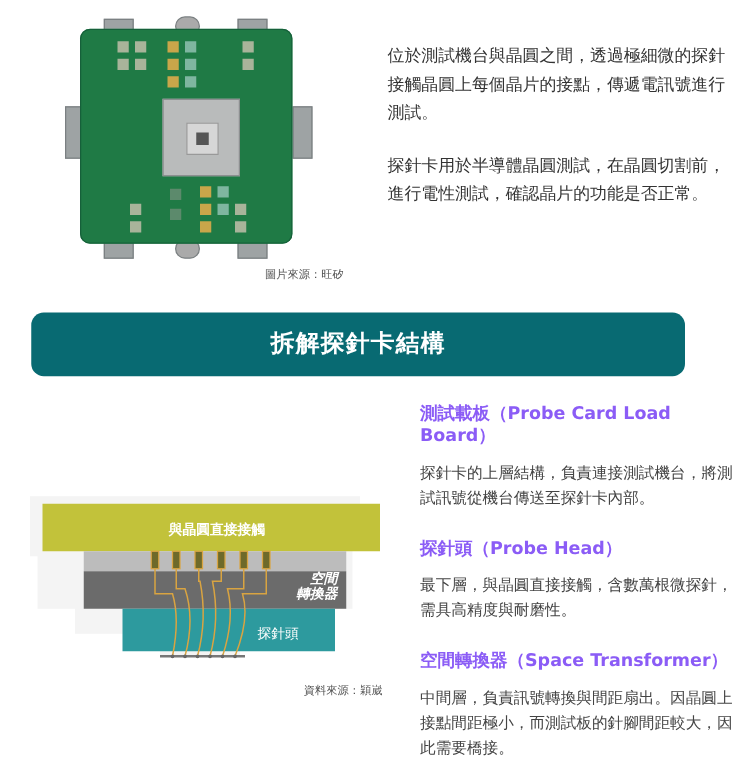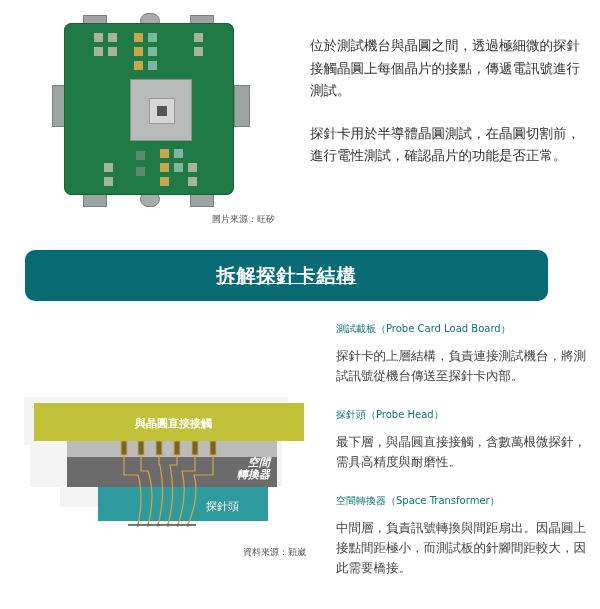--- a/index.html
+++ b/index.html
@@ -9,23 +9,23 @@
   .pcb-wrap { left:50px; top:5px; width:200px; height:205px; }
   .pcb { position:absolute; left:14px; top:18px; width:170px; height:172px; background:#1f7a45; border-radius:8px; box-shadow:0 0 0 1px #16603a inset; }
   .tab { position:absolute; background:#9ea3a4; border:1px solid #7b8082; }
   .center-sq { position:absolute; left:66px; top:56px; width:60px; height:60px; background:#b9bbbb; border:1px solid #8c8f90; }
   .center-inner { position:absolute; left:18px; top:18px; width:24px; height:24px; background:#d6d6d6; border:1px solid #999; }
   .center-chip { position:absolute; left:7px; top:7px; width:10px; height:10px; background:#555; }
   .pad { position:absolute; width:9px; height:9px; }
   .caption { font-size:9px; color:#555; }
   .intro { left:310px; top:34px; width:270px; font-size:13.5px; line-height:22.5px; color:#333; }
   .intro p { margin:0 0 20px 0; }
-  .banner { left:25px; top:250px; width:523px; height:51px; background:#086a72; border-radius:10px; color:#fff; font-size:19px; font-weight:bold; text-align:center; line-height:51px; letter-spacing:1px;text-decoration:underline; }
+  .banner { left:25px; top:250px; width:523px; height:51px; background:#086a72; border-radius:10px; color:#fff; font-size:19px; font-weight:bold; text-align:center; line-height:51px; letter-spacing:1px; }
   .right { left:336px; top:322px; width:250px; }
-  .sec-title { font-size:10px; font-weight:normal; color:#0f766e; margin:0 0 10px 0; }
+  .sec-title { font-size:14px; font-weight:bold; color:#8b5cf6; margin:0 0 10px 0; }
   .sec-body { font-size:12.5px; line-height:20px; color:#444; margin:0 0 22px 0; }
   
   .diag { left:20px; top:395px; width:290px; height:140px; }
 </style>
 </head>
 <body>
 
 <div class="abs pcb-wrap">
   <div class="tab" style="left:33px;top:10px;width:22px;height:14px;"></div>
   <div class="tab" style="left:140px;top:10px;width:22px;height:14px;"></div>

